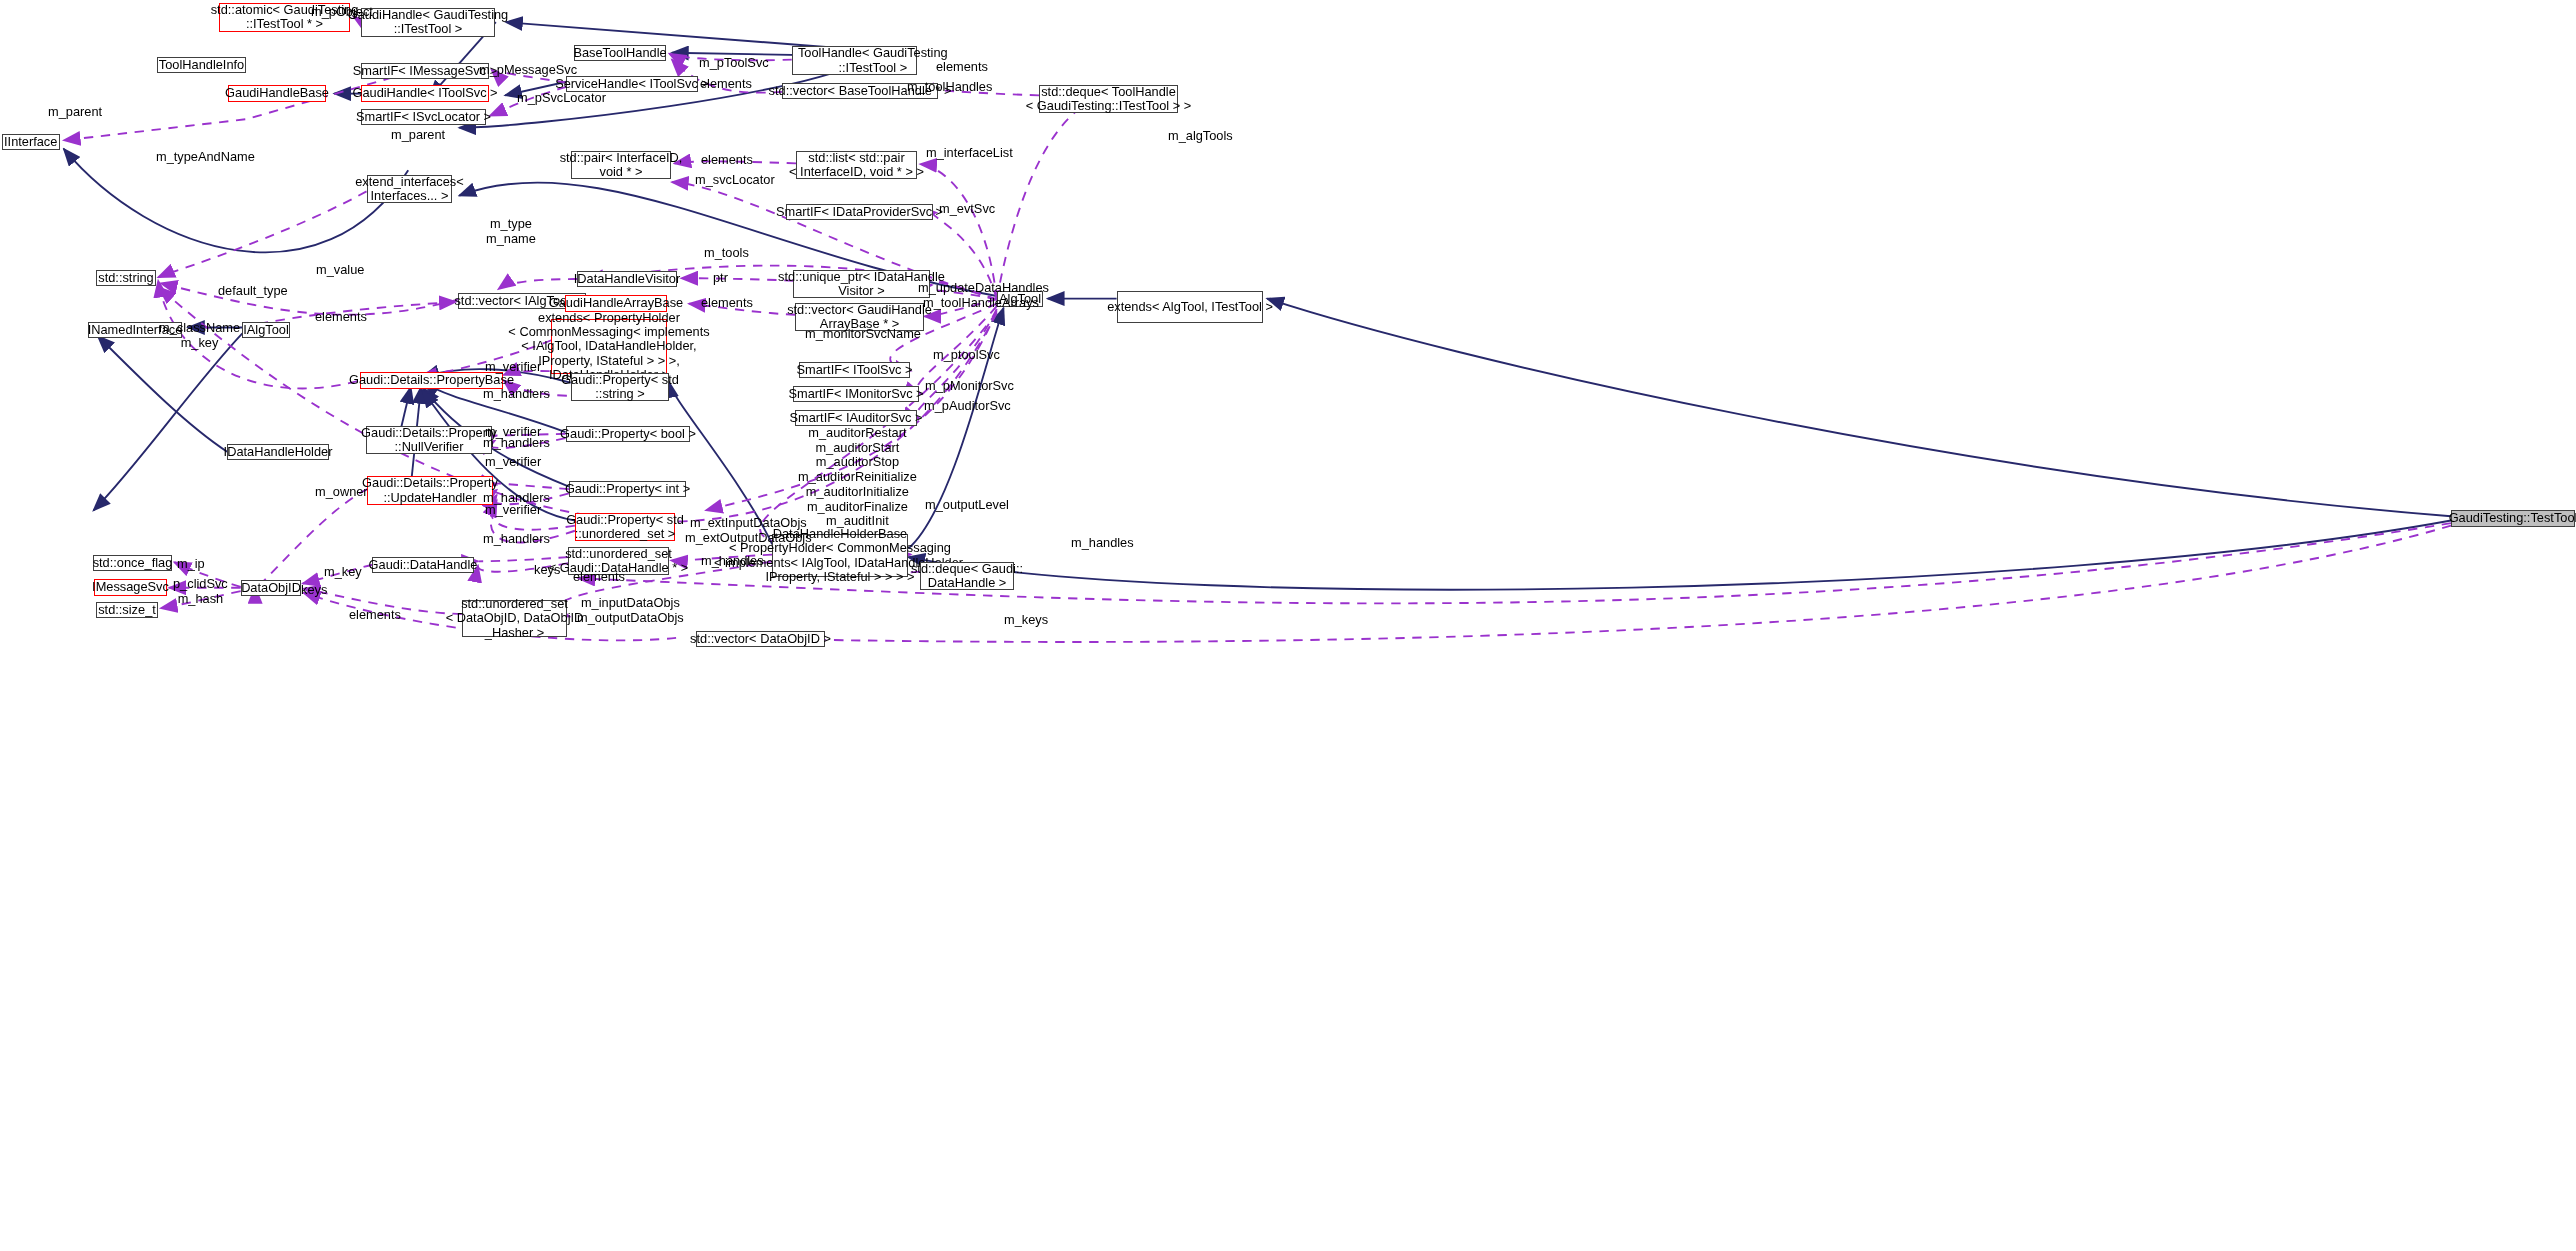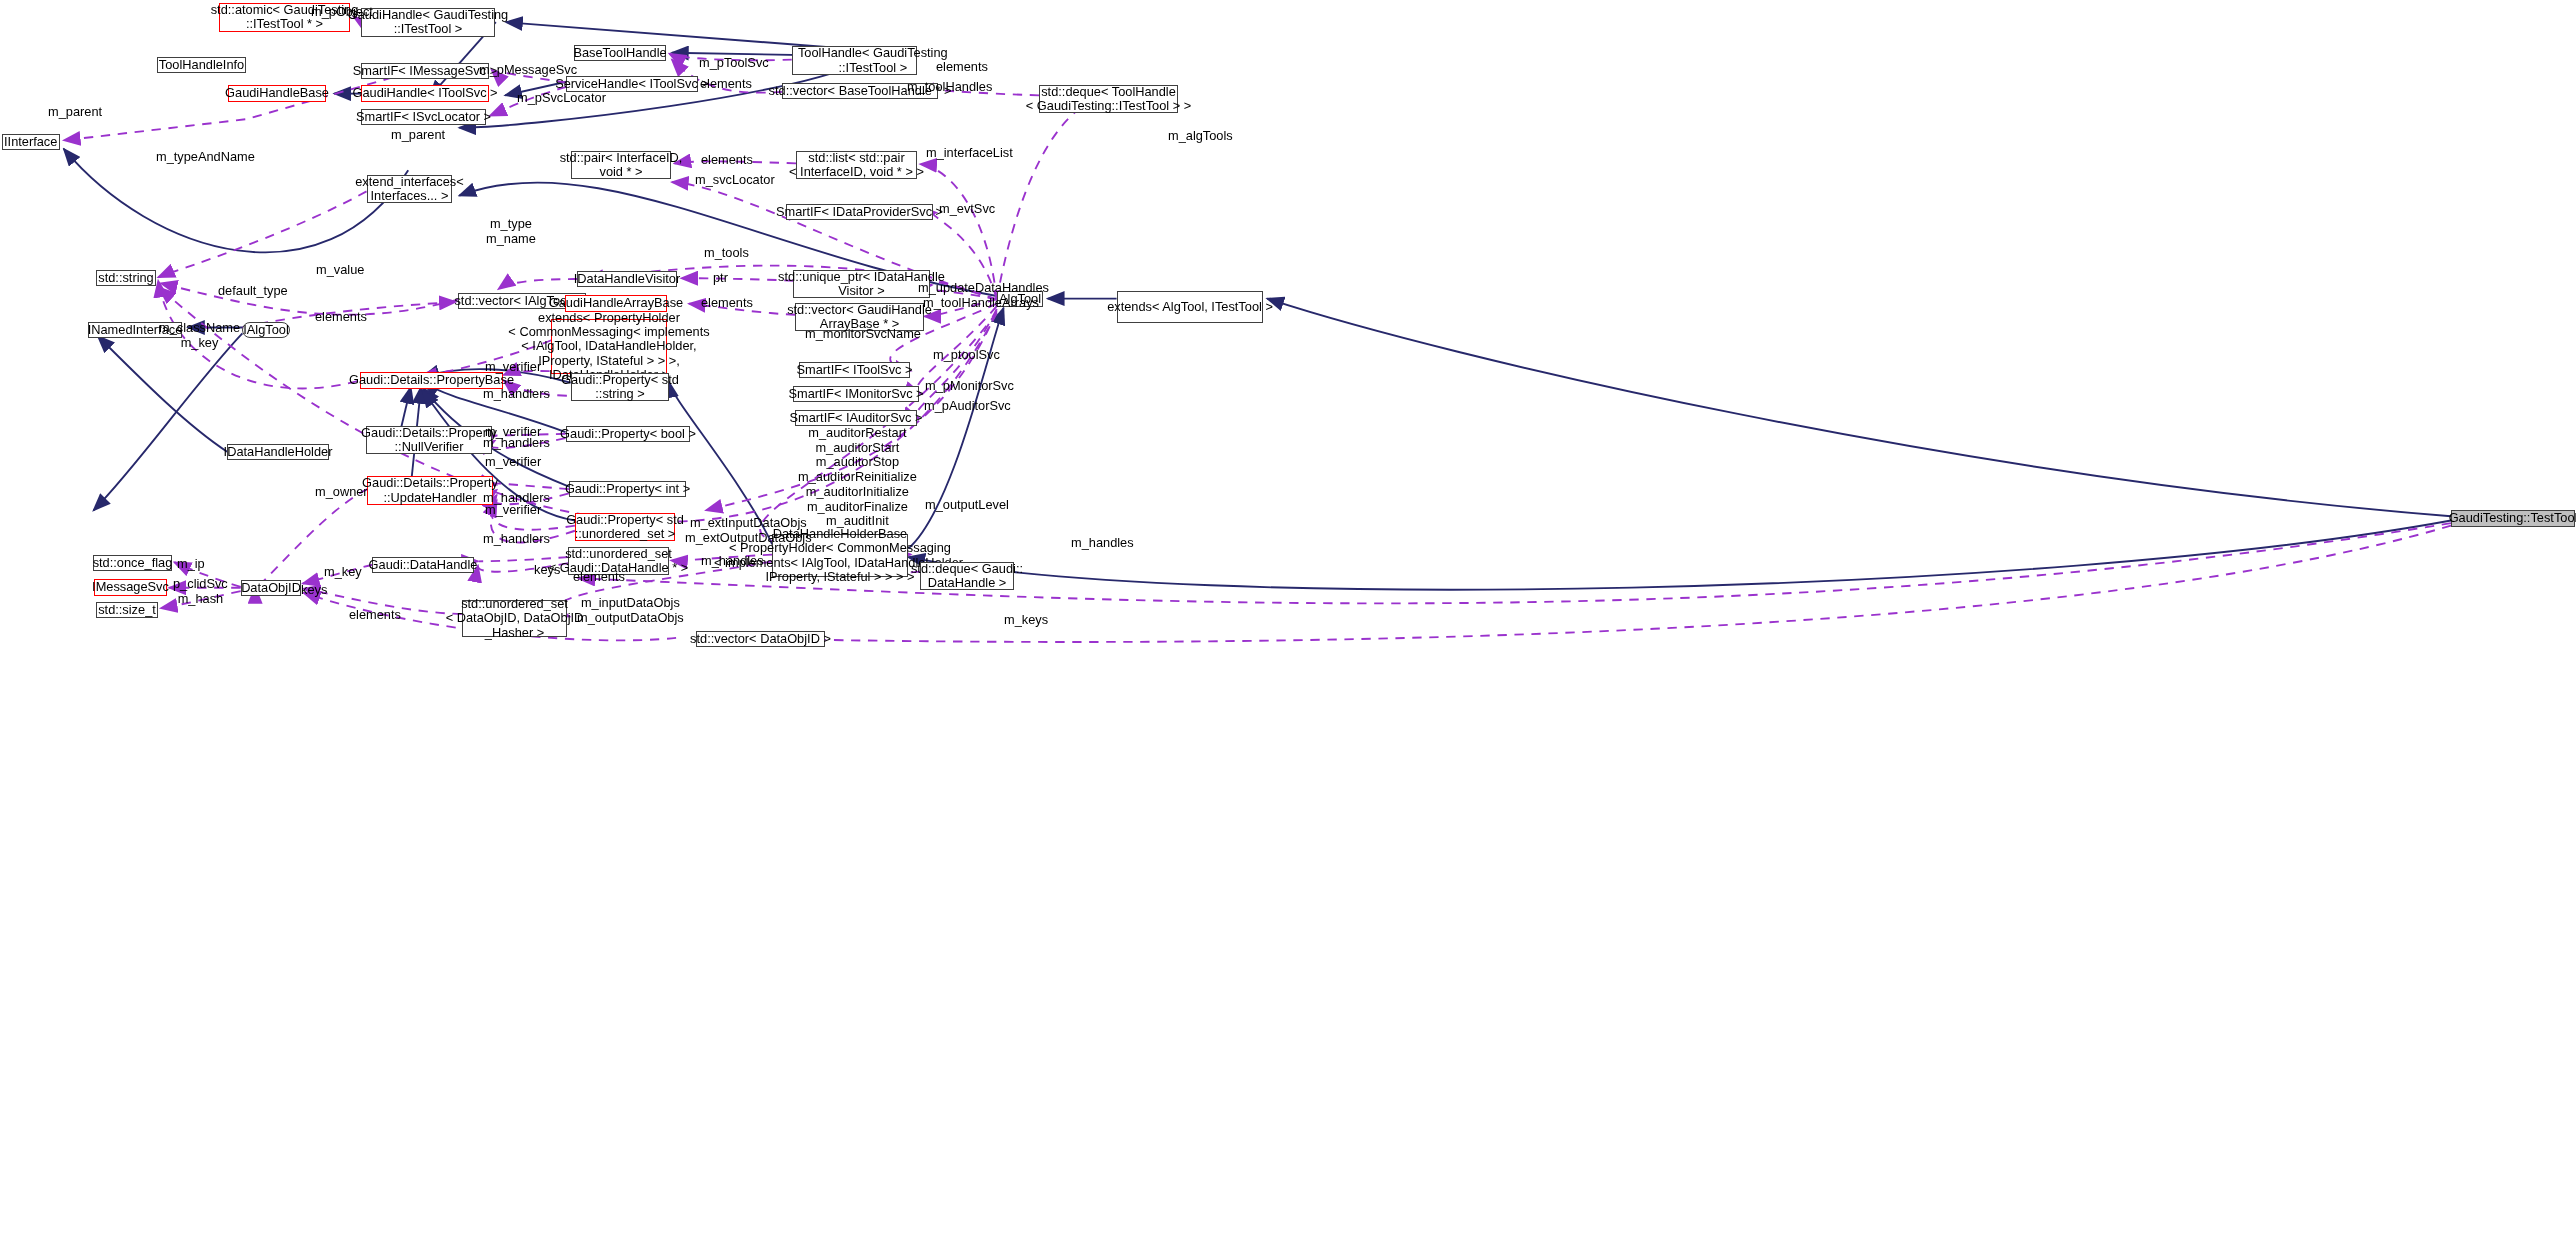--- a/index.html
+++ b/index.html
@@ -137,21 +137,21 @@
     <div class="node" style="left: 577px; top: 271px; width: 100px; height: 16px;">IDataHandleVisitor</div>
     <div class="node" style="left: 793px; top: 270px; width: 137px; height: 28px;">std::unique_ptr&lt; IDataHandle
 Visitor &gt;</div>
     <div class="node" style="left: 997px; top: 291px; width: 46px; height: 16px;">AlgTool</div>
     <div class="node" style="left: 1117px; top: 291px; width: 146px; height: 32px;">extends&lt; AlgTool, ITestTool &gt;</div>
     <div class="node" style="left: 458px; top: 293px; width: 128px; height: 16px;">std::vector&lt; IAlgTool * &gt;</div>
     <div class="node red" style="left: 565px; top: 295px; width: 102px; height: 17px;">GaudiHandleArrayBase</div>
     <div class="node" style="left: 795px; top: 303px; width: 129px; height: 28px;">std::vector&lt; GaudiHandle
 ArrayBase * &gt;</div>
     <div class="node" style="left: 88px; top: 322px; width: 94px; height: 16px;">INamedInterface</div>
-    <div class="node" style="left: 242px; top: 322px; width: 48px; height: 16px; border-radius: 8px;">IAlgTool</div>
+    <div class="node" style="left: 242px; top: 322px; width: 48px; height: 16px;">IAlgTool</div>
     <div class="node red" style="left: 551px; top: 319px; width: 116px; height: 55px;">extends&lt; PropertyHolder
 &lt; CommonMessaging&lt; implements
 &lt; IAlgTool, IDataHandleHolder,
 IProperty, IStateful &gt; &gt; &gt;,
 IDataHandleHolder &gt;</div>
     <div class="node red" style="left: 360px; top: 372px; width: 143px; height: 17px;">Gaudi::Details::PropertyBase</div>
     <div class="node" style="left: 571px; top: 373px; width: 98px; height: 28px;">Gaudi::Property&lt; std
 ::string &gt;</div>
     <div class="node" style="left: 799px; top: 362px; width: 111px; height: 16px;">SmartIF&lt; IToolSvc &gt;</div>
     <div class="node" style="left: 793px; top: 386px; width: 126px; height: 16px;">SmartIF&lt; IMonitorSvc &gt;</div>

